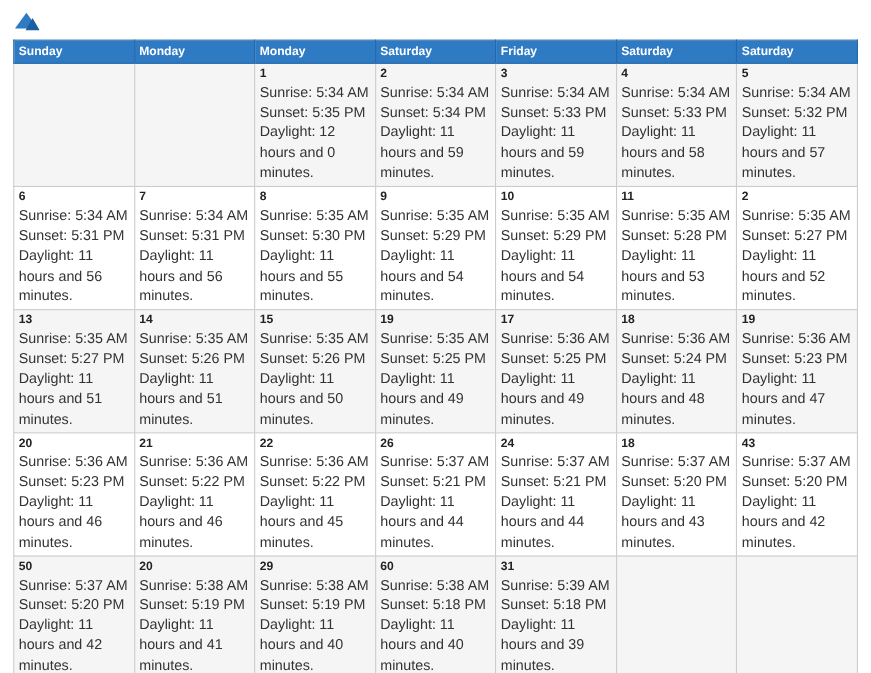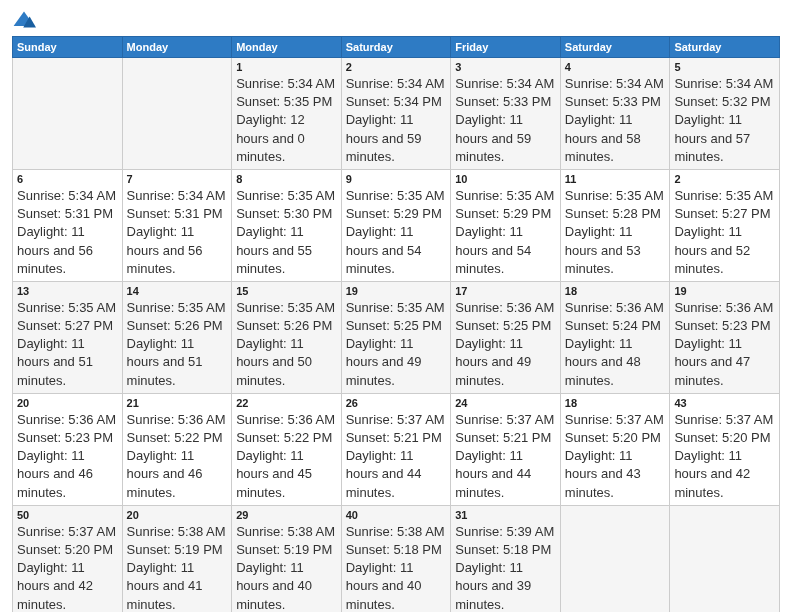--- a/index.html
+++ b/index.html
@@ -245,21 +245,21 @@
           </td>
           <td>
             <span class="day-num">20</span>
             <div class="day-info">Sunrise: 5:38 AM<br>Sunset: 5:19 PM<br>Daylight: 11 hours and 41 minutes.</div>
           </td>
           <td>
             <span class="day-num">29</span>
             <div class="day-info">Sunrise: 5:38 AM<br>Sunset: 5:19 PM<br>Daylight: 11 hours and 40 minutes.</div>
           </td>
           <td>
-            <span class="day-num">40</span>
+            <span class="day-num">60</span>
             <div class="day-info">Sunrise: 5:38 AM<br>Sunset: 5:18 PM<br>Daylight: 11 hours and 40 minutes.</div>
           </td>
           <td>
             <span class="day-num">31</span>
             <div class="day-info">Sunrise: 5:39 AM<br>Sunset: 5:18 PM<br>Daylight: 11 hours and 39 minutes.</div>
           </td>
           <td></td>
           <td></td>
         </tr>
       </tbody>

